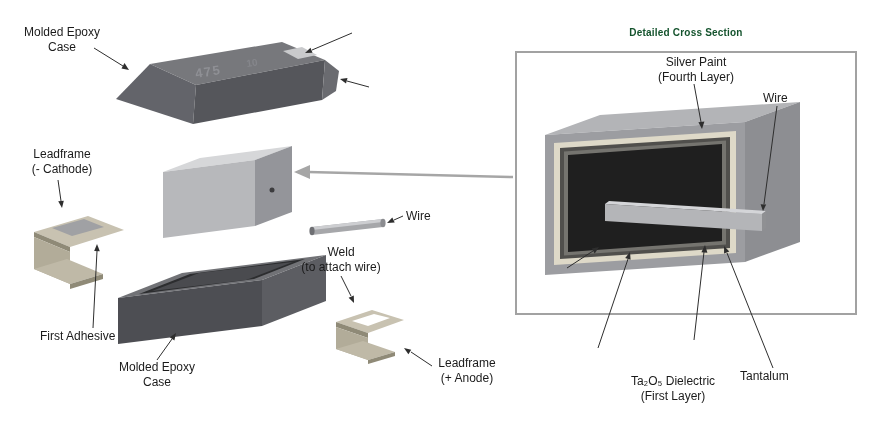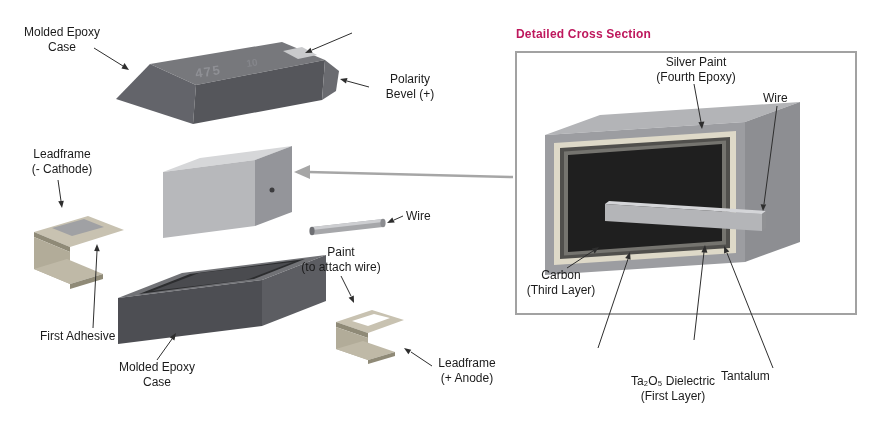--- a/index.html
+++ b/index.html
@@ -9,22 +9,22 @@
     font-family:"Liberation Sans", sans-serif;
   }
   .stage { position:relative; width:870px; height:425px; background:#ffffff; }
   .art { position:absolute; left:0; top:0; }
   .label {
     position:absolute; font-size:12px; line-height:1.22; color:#1b1b1b;
     white-space:pre-line; text-align:center;
   }
   .label.align-left { text-align:left; }
   .cs-title {
-    position:absolute; font-size:12px; font-weight:bold; color:#be185d;
-    text-align:left; letter-spacing:.2px;
+    position:absolute; font-size:10px; font-weight:bold; color:#14532d;
+    text-align:center; letter-spacing:.2px;
   }
   .panel-border { fill:none; stroke:#a2a2a2; stroke-width:2; }
   .leader line { stroke:#2e2e2e; stroke-width:1; }
   .leader polygon { fill:#2e2e2e; }
   .pointer line { stroke:#a6a6a6; stroke-width:2.5; }
   .pointer polygon { fill:#a6a6a6; }
   .marking { font-family:"Liberation Sans", sans-serif; font-weight:bold; }
 </style>
 </head>
 <body>
@@ -163,36 +163,32 @@
         <polygon points="705,245 701.4,252.2 707.4,252.8"></polygon>
     </g>
     <g class="leader">
       <line x1="773" y1="368" x2="727" y2="253"></line>
         <polygon points="724,246 724.1,253.6 729.3,251.6"></polygon>
     </g>
   </svg>
 
   <div class="label" style="left:14px; top:25px; width:96px;">Molded Epoxy
 Case</div>
-  <div class="label" style="left:368px; top:72px; width:84px;">Polarity
-Bevel (+)</div>
   <div class="label" style="left:22px; top:147px; width:80px;">Leadframe
 (- Cathode)</div>
   <div class="label align-left" style="left:406px; top:209px; width:40px;">Wire</div>
-  <div class="label" style="left:294px; top:245px; width:94px;">Paint
+  <div class="label" style="left:294px; top:245px; width:94px;">Weld
 (to attach wire)</div>
   <div class="label align-left" style="left:40px; top:329px; width:95px;">First Adhesive</div>
   <div class="label" style="left:110px; top:360px; width:94px;">Molded Epoxy
 Case</div>
   <div class="label" style="left:427px; top:356px; width:80px;">Leadframe
 (+ Anode)</div>
 
   <div class="cs-title" style="left:516px; top:27px; width:340px;">Detailed Cross Section</div>
   <div class="label" style="left:640px; top:55px; width:112px;">Silver Paint
-(Fourth Epoxy)</div>
+(Fourth Layer)</div>
   <div class="label align-left" style="left:763px; top:91px; width:40px;">Wire</div>
-  <div class="label" style="left:518px; top:268px; width:86px;">Carbon
-(Third Layer)</div>
   <div class="label" style="left:616px; top:340px; width:114px;margin-top:34px;">Ta₂O₅ Dielectric
 (First Layer)</div>
-  <div class="label align-left" style="left:721px; top:369px; width:70px;">Tantalum</div>
+  <div class="label align-left" style="left:740px; top:369px; width:70px;">Tantalum</div>
 
 </div>
 
 </body></html>

